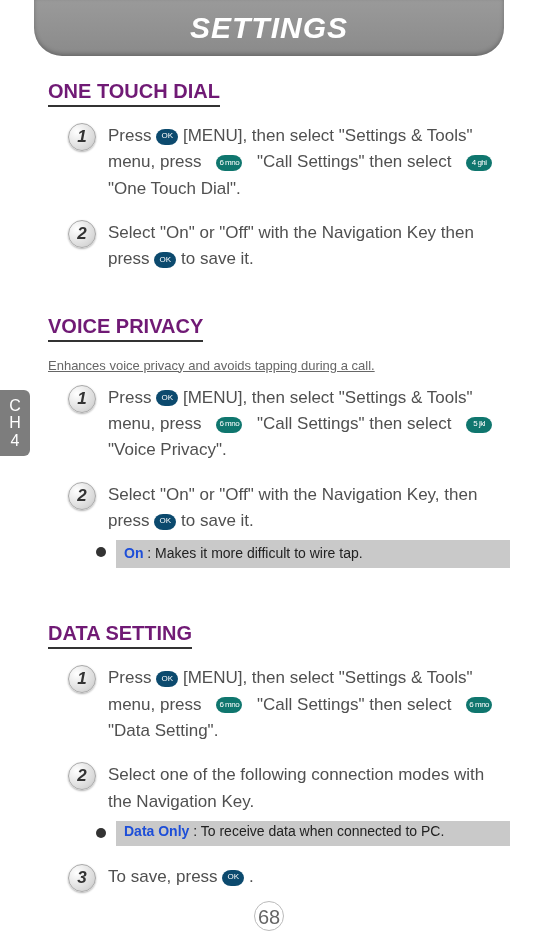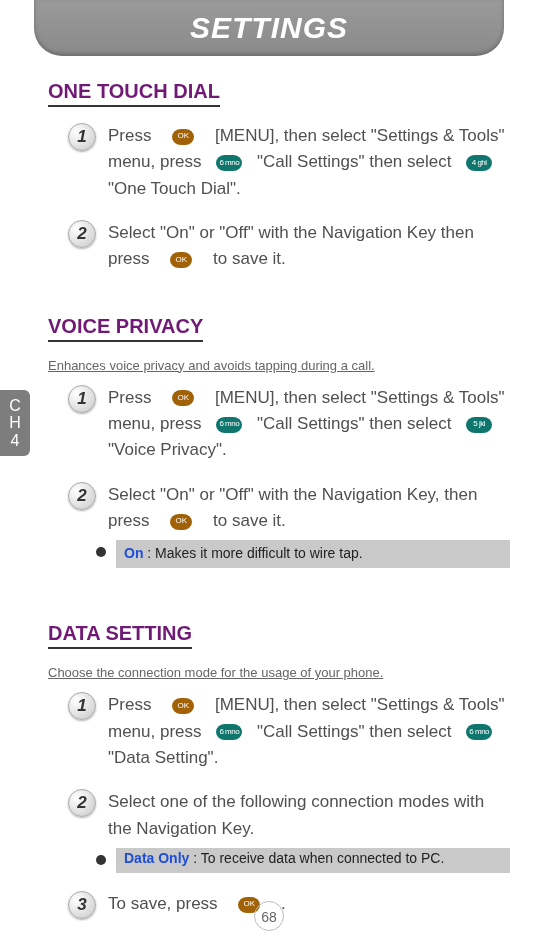--- a/index.html
+++ b/index.html
@@ -72,28 +72,28 @@
   .step-body {
     font-size: 17px;
     line-height: 1.55;
     color: #505050;
     flex: 1;
   }
   .key-ok {
     display: inline-flex;
     width: 22px;
     height: 16px;
-    background: #a16207;
+    background: #0c4a6e;
     border-radius: 9px / 8px;
     color: #fff;
     font-size: 8px;
     align-items: center;
     justify-content: center;
     vertical-align: middle;
-    margin: 0 16px;
+    margin: 0 0;
     text-align: center;
   }
   .key-num {
     display: inline-flex;
     width: 26px;
     height: 16px;
     background: #0f766e;
     border-radius: 9px / 8px;
     color: #fff;
     font-size: 8px;
@@ -135,21 +135,21 @@
     align-items: center;
     justify-content: center;
     border-radius: 0 6px 6px 0;
     line-height: 1.1;
   }
   .page-num {
     position: absolute;
     bottom: 6px;
     left: 50%;
     transform: translateX(-50%);
-    font-size: 14px;
+    font-size: 20px;
     color: #666;
   }
   .page-num .ring {
     display: inline-block;
     width: 30px;
     height: 30px;
     border: 1px solid #bbb;
     border-radius: 50%;
     line-height: 30px;
     text-align: center;
@@ -226,21 +226,20 @@
   <div class="note-row">
     <div class="bullet"></div>
     <div class="note-text">
       <b>On</b><span> : Makes it more difficult to wire tap.</span>
     </div>
   </div>
 
   <div class="section-title-wrap" style="margin-top:30px;">
     <div class="section-title">DATA SETTING</div>
   </div>
-  <div class="sub-desc">Choose the connection mode for the usage of your phone.</div>
 
   <div class="step">
     <div class="step-num">1</div>
     <div class="step-body">
       <span>Press </span>
       <span class="key-ok">OK</span>
       <span> [MENU], then select "Settings &amp; Tools" menu, press </span>
       <span class="key-num">6 mno</span>
       <span> "Call Settings" then select </span>
       <span class="key-num">6 mno</span>

